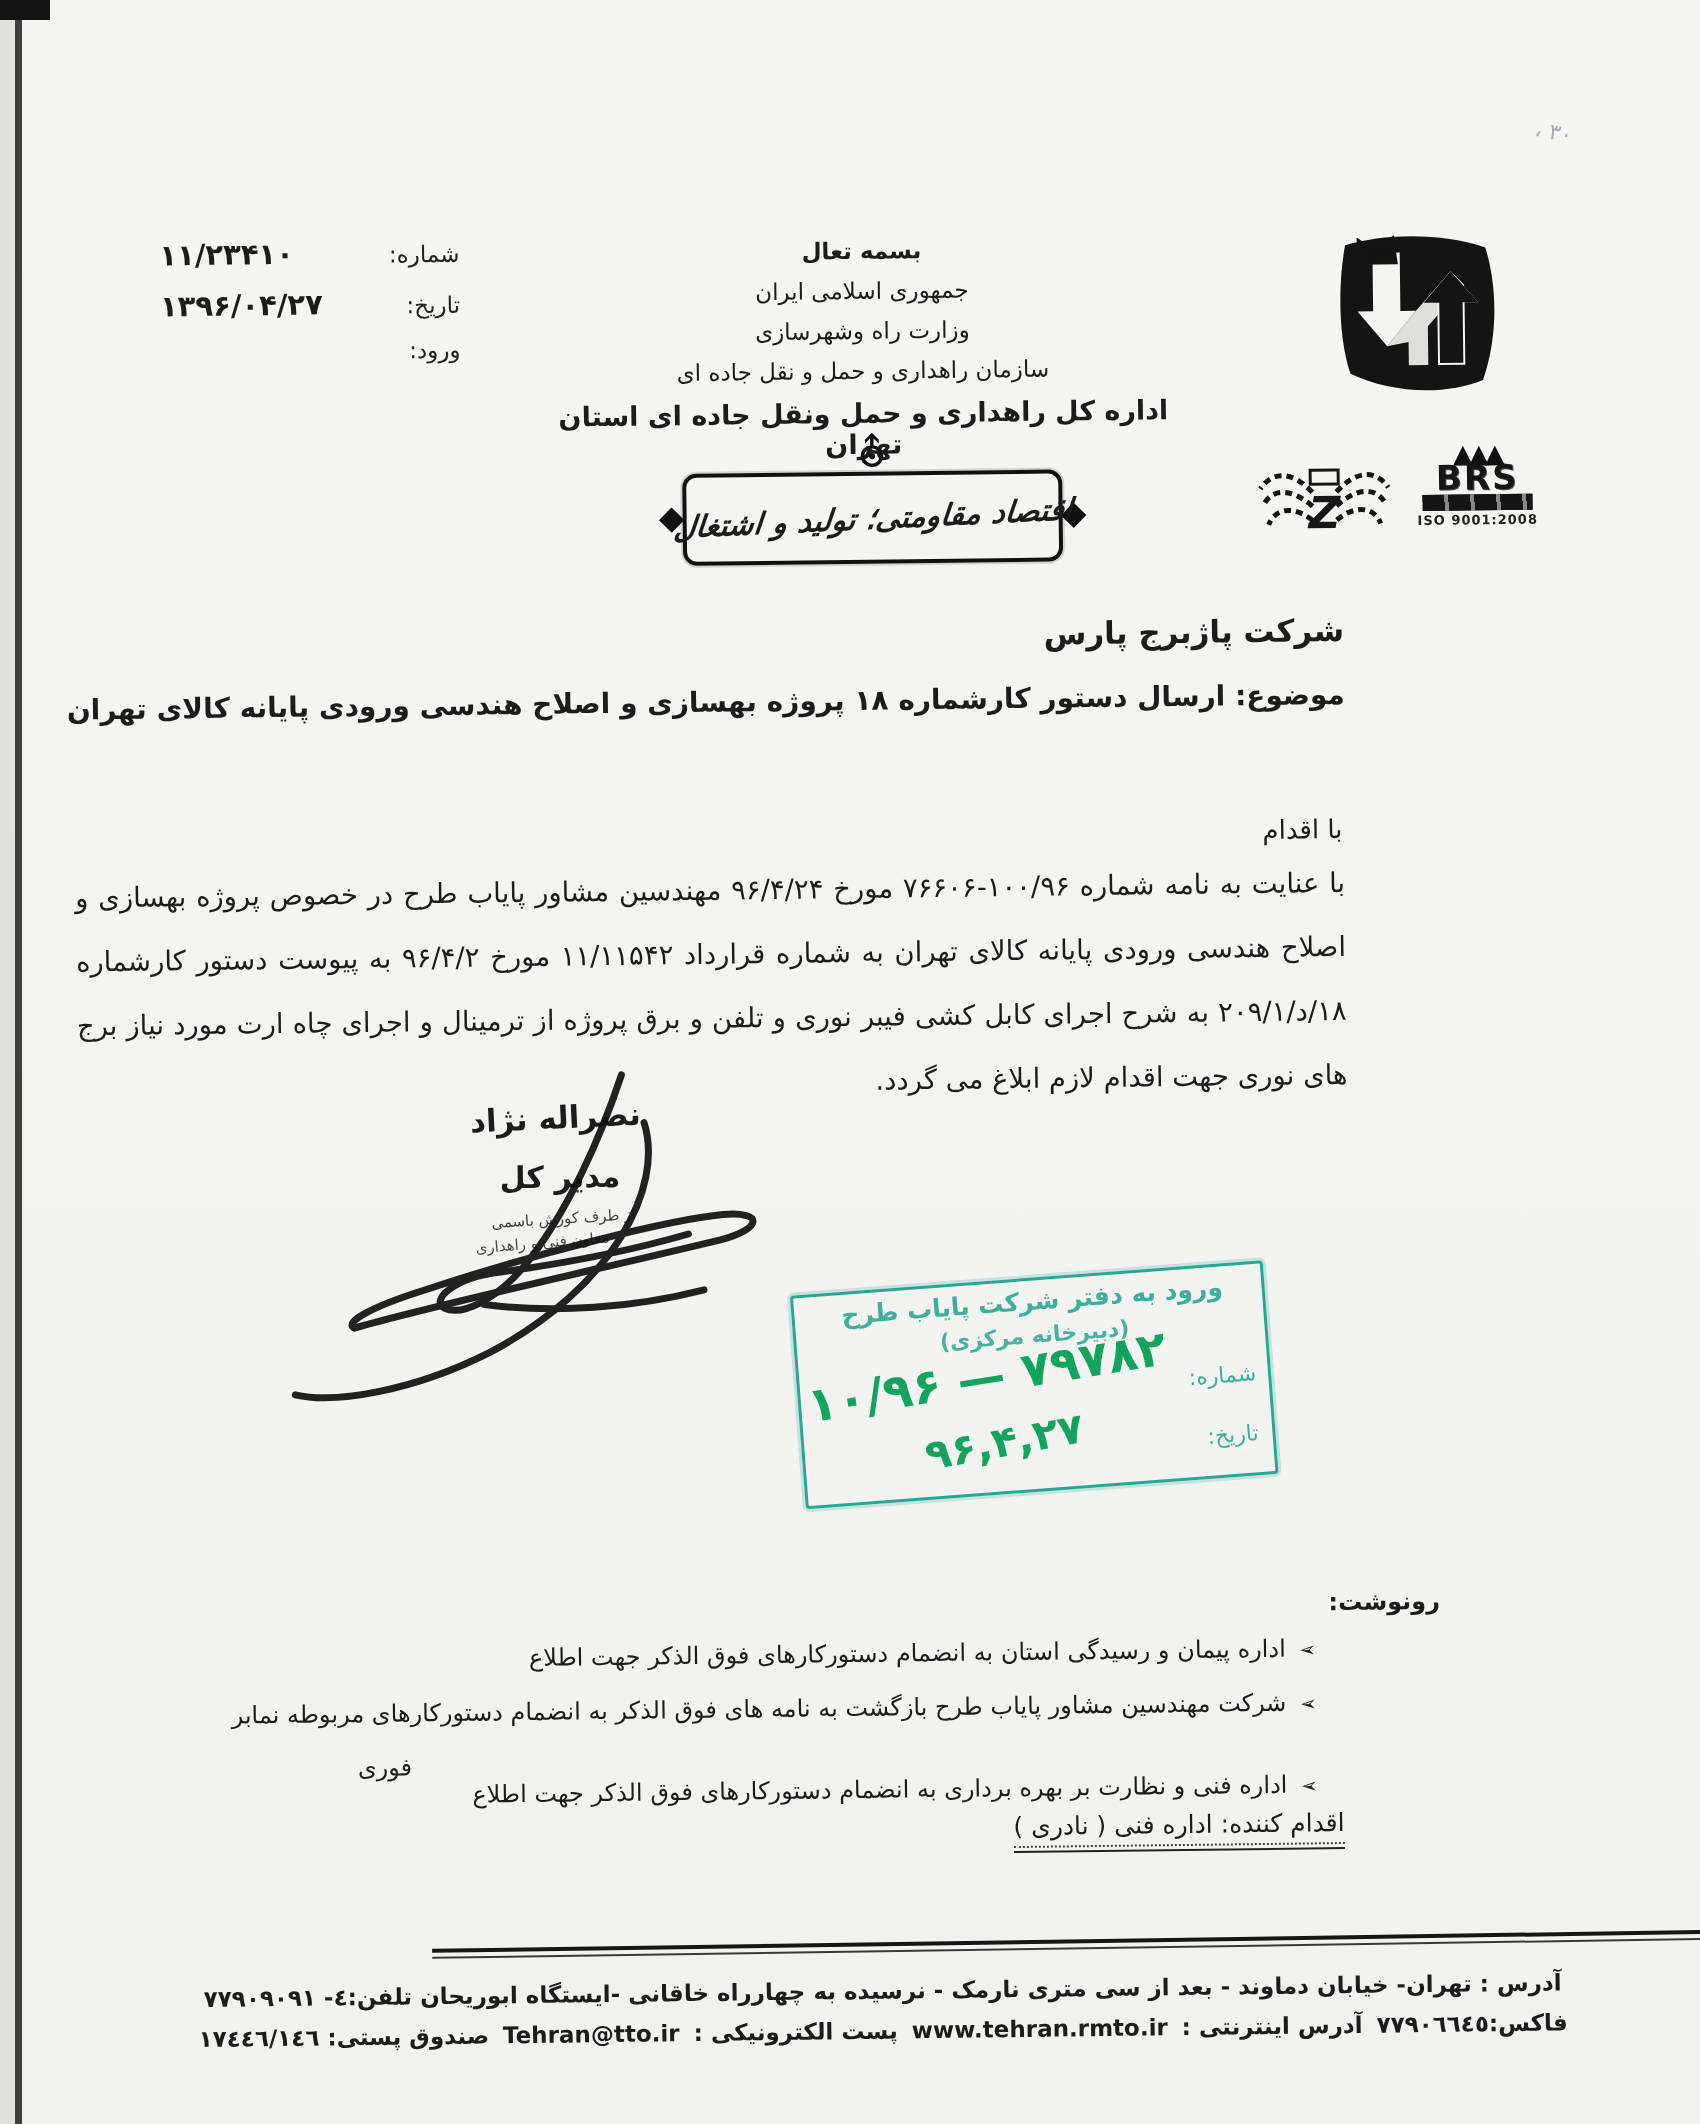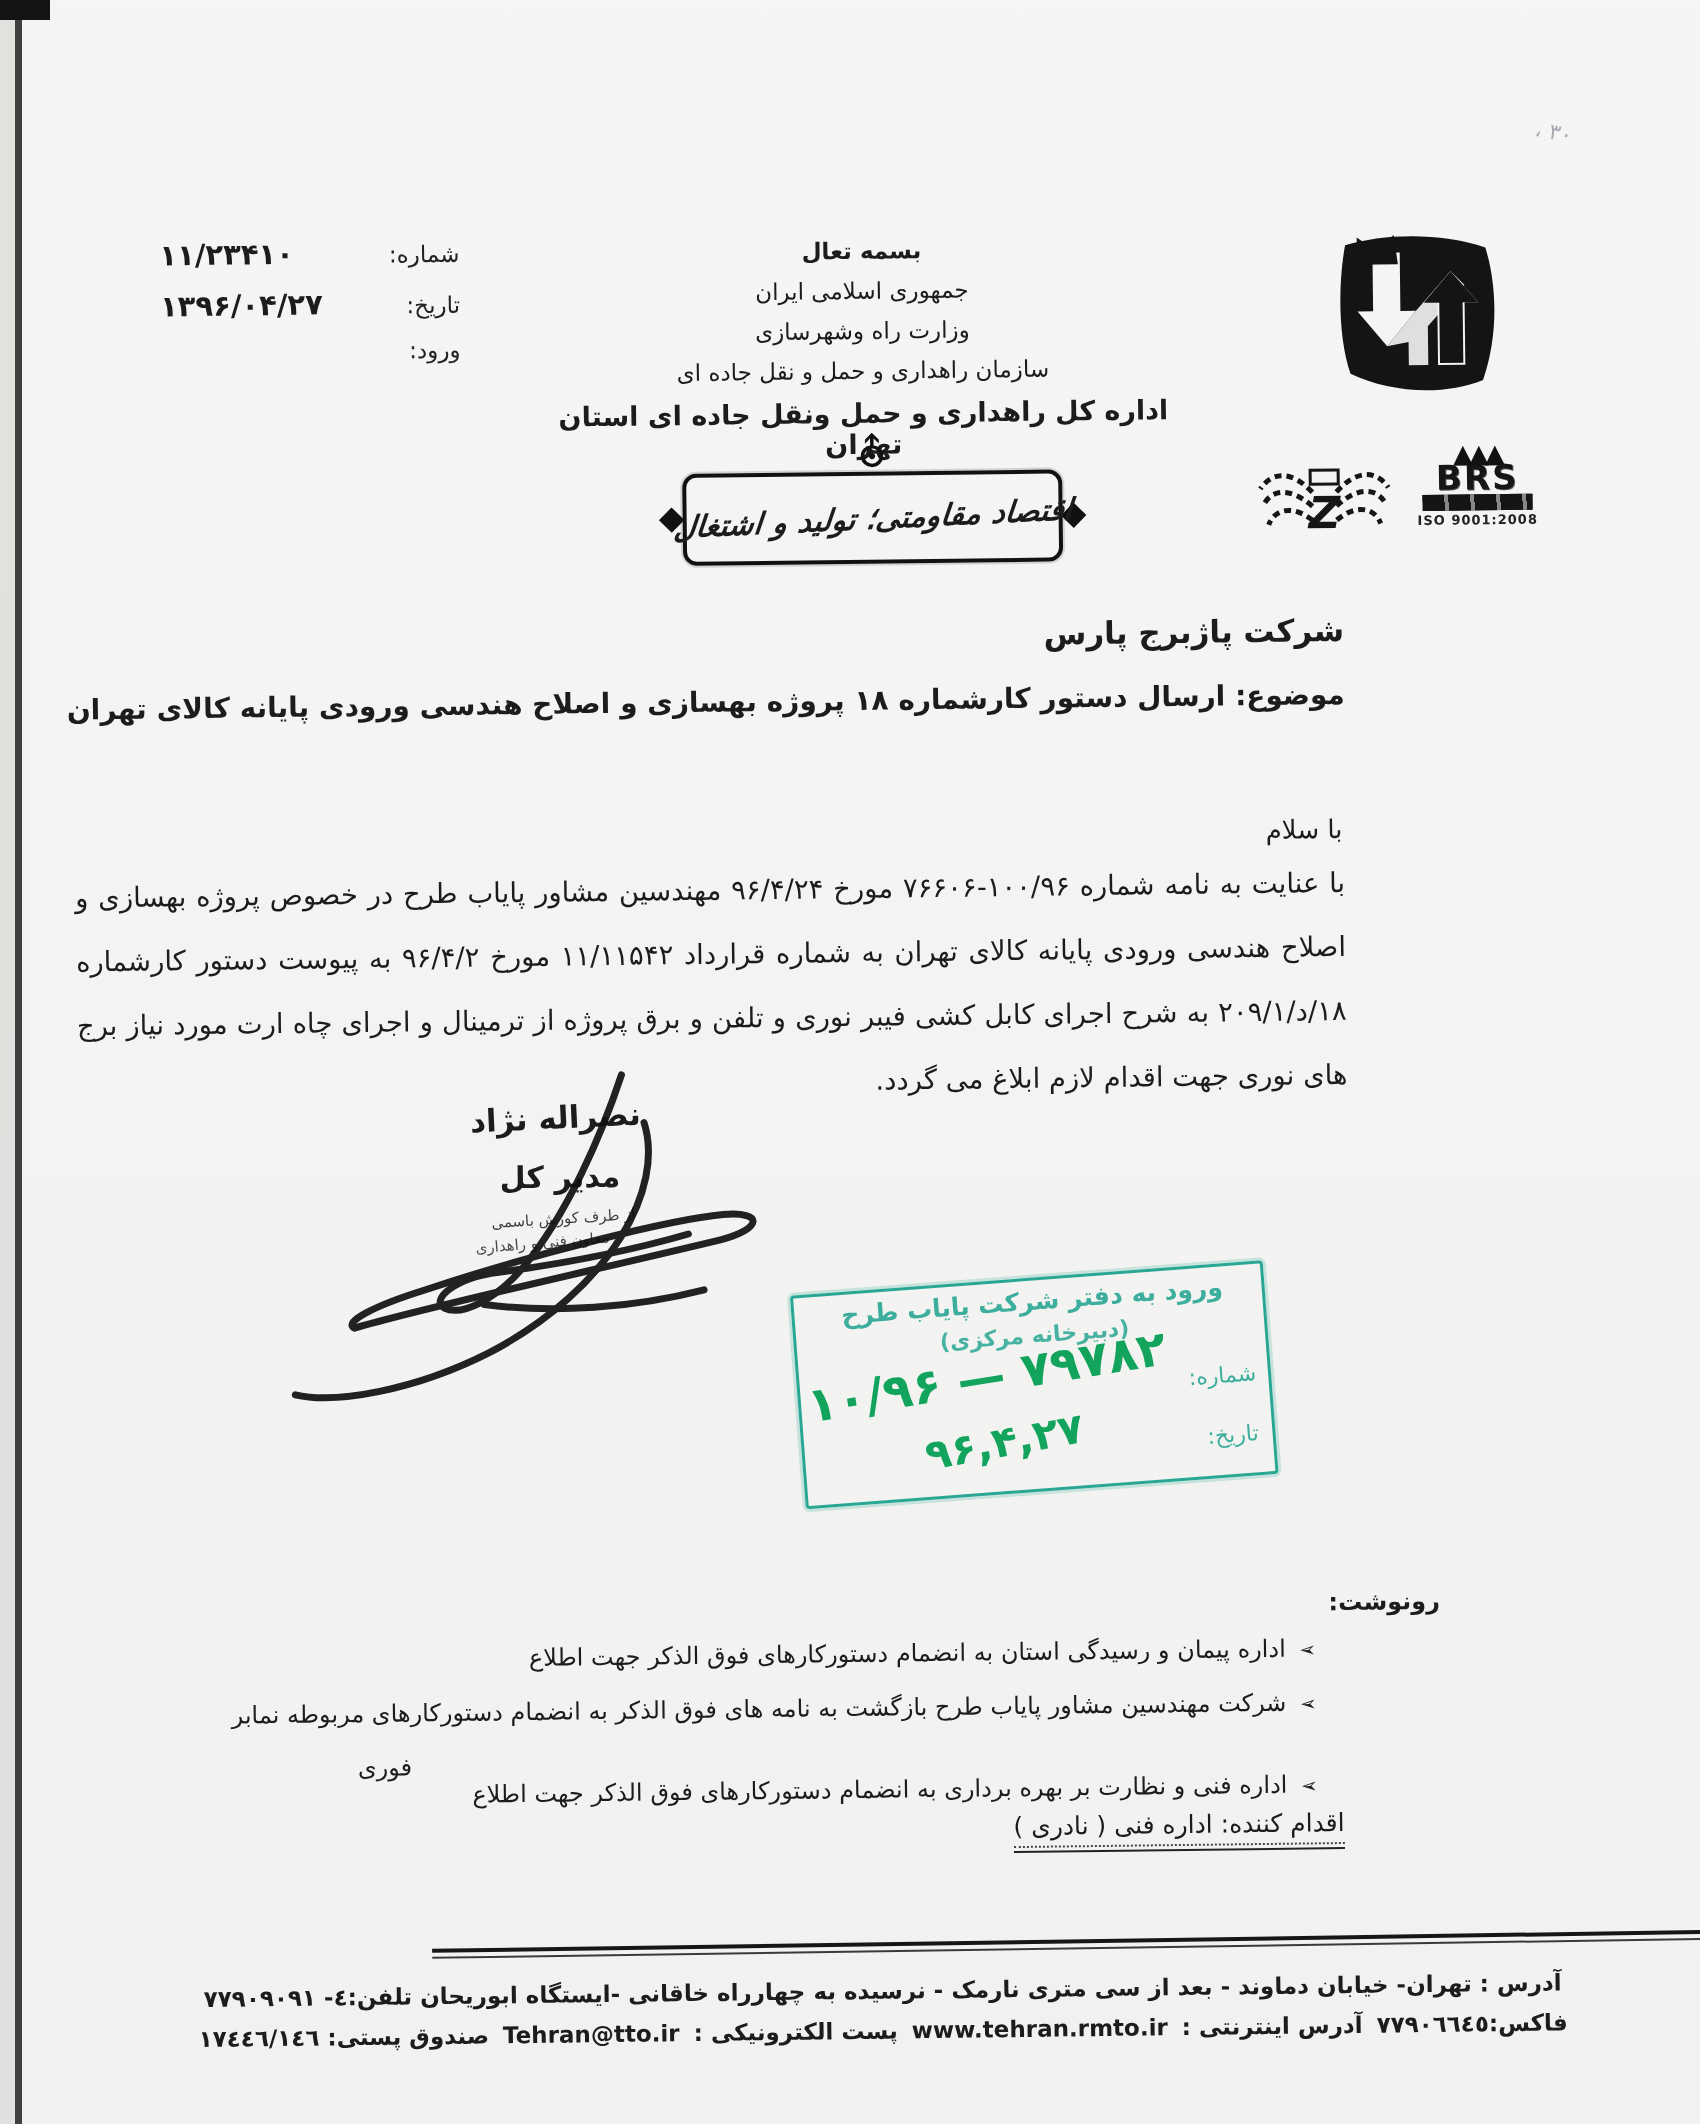--- a/index.html
+++ b/index.html
@@ -175,21 +175,21 @@
     <div class="abs brs">
       <div class="peaks">▲▲▲</div>
       <div class="brs-word">BRS</div>
       <div class="bar"></div>
       <div class="iso">ISO 9001:2008</div>
     </div>
 
     <div class="abs recipient rtl">شرکت پاژبرج پارس</div>
     <div class="abs subject rtl">موضوع: ارسال دستور کارشماره ۱۸ پروژه بهسازی و اصلاح هندسی ورودی پایانه کالای تهران</div>
 
-    <div class="abs salutation rtl">با سلام</div>
+    <div class="abs salutation rtl">با اقدام</div>
     <div class="abs body-par rtl">با عنایت به نامه شماره ۱۰۰/۹۶-۷۶۶۰۶ مورخ ۹۶/۴/۲۴ مهندسین مشاور پایاب طرح در خصوص پروژه بهسازی و اصلاح هندسی ورودی پایانه کالای تهران به شماره قرارداد ۱۱/۱۱۵۴۲ مورخ ۹۶/۴/۲ به پیوست دستور کارشماره ‭۲۰۹/۱/د/۱۸‬ به شرح اجرای کابل کشی فیبر نوری و تلفن و برق پروژه از ترمینال و اجرای چاه ارت مورد نیاز برج های نوری جهت اقدام لازم ابلاغ می گردد.</div>
 
     <div class="abs sig-name rtl">نصراله نژاد</div>
     <div class="abs sig-title rtl">مدیر کل</div>
     <div class="abs sig-small1 rtl">از طرف کورش باسمی</div>
     <div class="abs sig-small2 rtl">معاون فنی و راهداری</div>
     <div class="abs sig-svg">
       <svg width="540" height="340" viewBox="0 0 540 340">
         <g stroke="#101010" stroke-width="7" fill="none" stroke-linecap="round" opacity="0.92">
           <path d="M350,12 C330,70 295,150 248,205 C222,234 188,252 170,243 C156,235 180,213 225,208 C282,201 350,190 415,172"></path>

